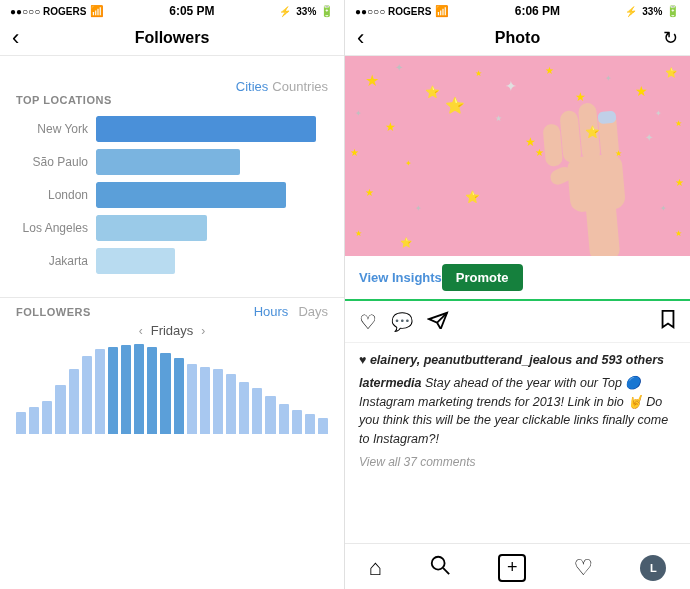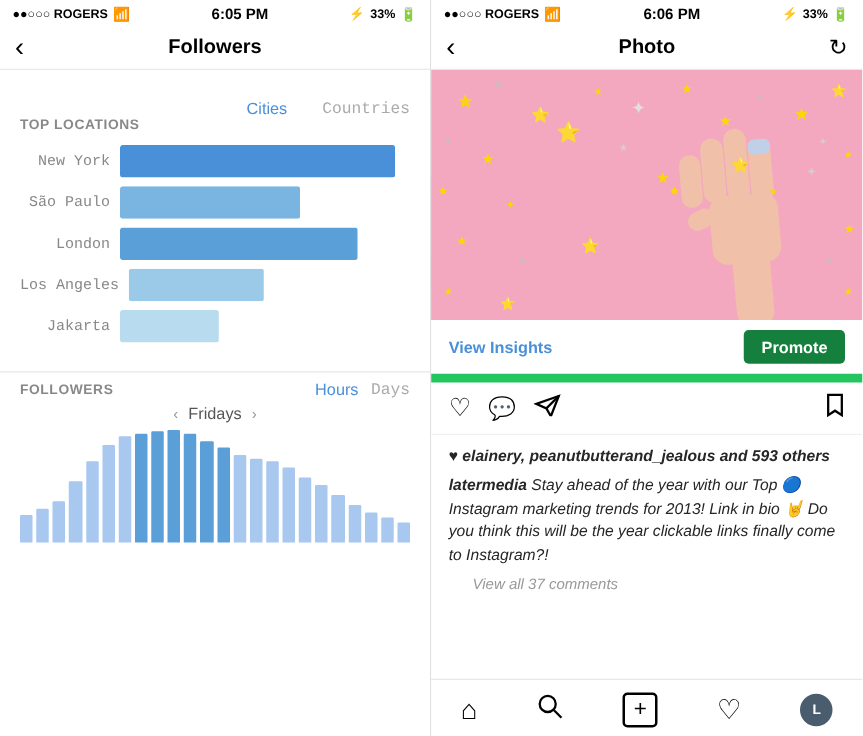--- a/index.html
+++ b/index.html
@@ -73,35 +73,34 @@
     .section-label {
       font-size: 11px;
       font-weight: 700;
       color: #888;
       letter-spacing: 0.5px;
       text-transform: uppercase;
       margin-top: 28px;
     }
     .tabs {
       display: flex;
-      gap: 28px;
+      gap: 4px;
       justify-content: center;
     }
     .tab {
       font-size: 13px;
       font-weight: 500;
       cursor: pointer;
     }
     .tab.active { color: #4a90d9; }
-    .tab.inactive { color: #aaa; font-family: Liberation Mono, monospace; }
+    .tab.inactive { color: #aaa; }
 
     
     .bar-chart {
       padding: 4px 16px 10px;
-      font-family: Liberation Mono, monospace;
     }
     .bar-row {
       display: flex;
       align-items: center;
       margin-bottom: 7px;
     }
     .bar-label {
       font-size: 12px;
       color: #888;
       text-align: right;
@@ -199,23 +198,23 @@
       width: 100%;
       height: 200px;
       background: linear-gradient(135deg, #f8b4c8 0%, #f4a0b5 30%, #f9c4d4 60%, #fad4e0 100%);
       position: relative;
       overflow: hidden;
     }
 
     .photo-actions-row {
       display: flex;
       align-items: center;
-      justify-content: space-between;
+      justify-content: flex-start;
       padding: 8px 14px;
-      border-bottom: 7px solid #22c55e;
+      border-bottom: 2px solid #22c55e;
     }
     .insights-btn {
       font-size: 13px;
       font-weight: 600;
       color: #4a90d9;
       cursor: pointer;
       background: none;
       border: none;
     }
     .promote-btn {
@@ -262,21 +261,20 @@
       font-weight: 700;
     }
     .post-likes {
       font-weight: 700;
     }
     .view-comments {
       font-size: 12px;
       color: #999;
       margin-top: 4px;
       display: block;
-      margin-left: 19px;
     }
 
     
     .bottom-nav {
       display: flex;
       justify-content: space-around;
       align-items: center;
       border-top: 1px solid #e8e8e8;
       padding: 8px 0 6px;
       height: 46px;

